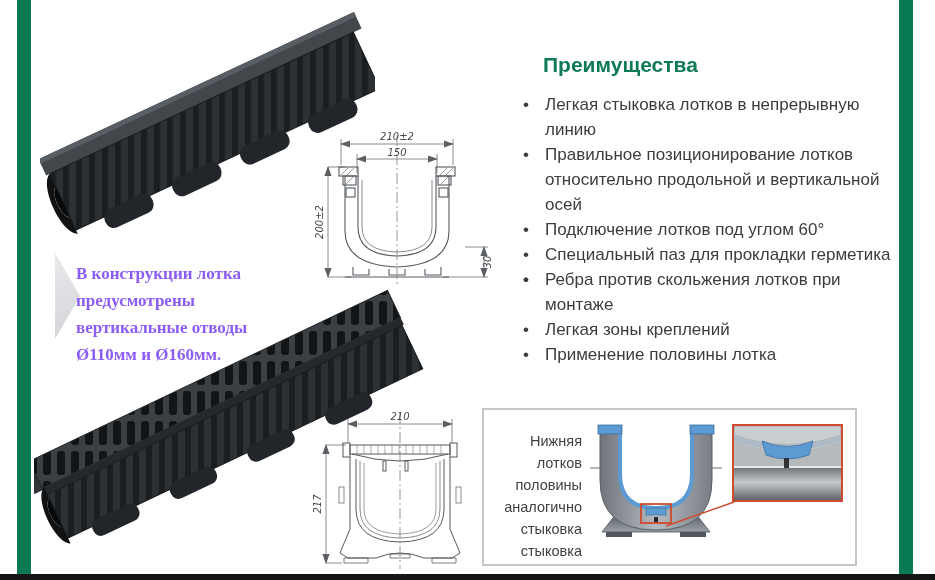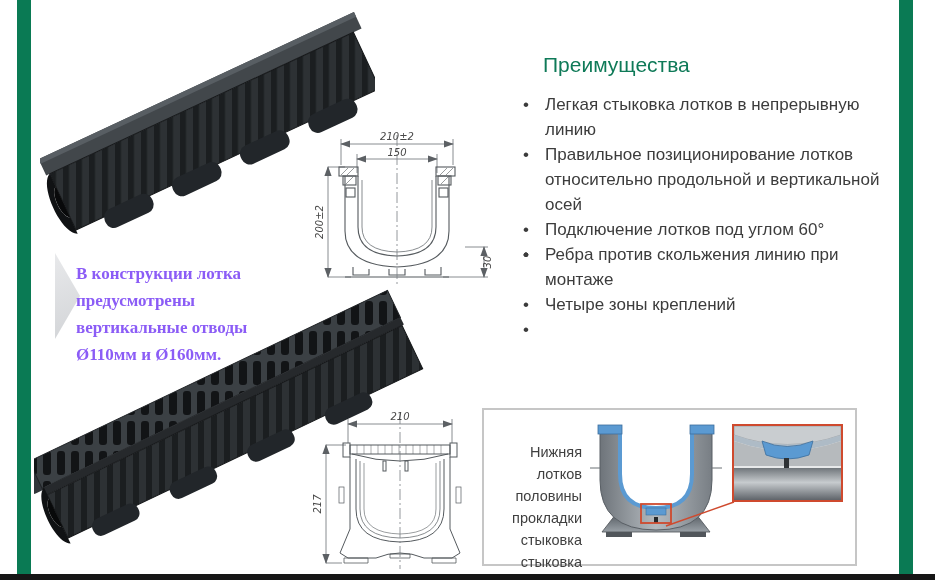--- a/index.html
+++ b/index.html
@@ -18,39 +18,39 @@
     clip-path:polygon(0 0,100% 50%,0 100%);
   }
   
   .left-note{
     position:absolute;left:76px;top:260px;width:186px;
     font-size:17px;font-weight:bold;line-height:27px;color:#8b5cf6;font-family:Liberation Serif, serif;
   }
   
   .adv-title{
     position:absolute;left:543px;top:53px;
-    font-size:21px;font-weight:normal;color:#0f7a58;
+    font-size:21px;font-weight:bold;color:#0f7a58;
   }
   .adv-list{
     position:absolute;left:515px;top:92px;width:380px;
     margin:0;padding:0;list-style:none;
     font-size:17px;line-height:25px;color:#3c3c3c;
   }
   .adv-list li{position:relative;padding-left:30px;}
   .adv-list .dot{position:absolute;left:8px;top:0;color:#3c3c3c;}
   
   .tech-draw{position:absolute;}
   .dim-text{font-size:10px;font-style:italic;fill:#474747;font-family:"DejaVu Sans",sans-serif;}
   
   .latch-box{
     position:absolute;left:482px;top:408px;width:371px;height:154px;
     border:2px solid #c6c6c6;background:#ffffff;
   }
   .latch-note{
-    position:absolute;left:10px;top:31px;width:88px;text-align:right;
+    position:absolute;left:10px;top:20px;width:88px;text-align:right;
     font-size:14.5px;line-height:22px;color:#3f3f3f;
   }
   .latch-note span{display:block;}
   .latch-channel{position:absolute;left:102px;top:12px;}
   .latch-leader{position:absolute;left:178px;top:86px;}
   .latch-detail{
     position:absolute;left:248px;top:14px;width:111px;height:78px;
     border:2px solid #cf4a2e;box-sizing:border-box;overflow:hidden;
   }
   .render{position:absolute;}
@@ -182,33 +182,33 @@
       <text x="88" y="15" text-anchor="middle">210</text>
       <text x="9" y="99" text-anchor="middle" transform="rotate(-90 9 99)">217</text>
     </g>
   </svg>
 
   <div class="adv-title">Преимущества</div>
   <ul class="adv-list">
     <li><span class="dot">•</span><span>Легкая стыковка лотков в непрерывную линию</span></li>
     <li><span class="dot">•</span><span>Правильное позиционирование лотков относительно продольной и вертикальной осей</span></li>
     <li><span class="dot">•</span><span>Подключение лотков под углом 60°</span></li>
+    <li><span class="dot">•</span><span>Специальный паз для прокладки герметика</span></li>
     <li><span class="dot">•</span></li>
-    <li><span class="dot">•</span></li>
-    <li><span class="dot">•</span><span>Ребра против скольжения линию при монтаже</span></li>
-    <li><span class="dot">•</span><span>Четыре зоны креплений</span></li>
-    <li><span class="dot">•</span></li>
+    <li><span class="dot">•</span><span>Ребра против скольжения лотков при монтаже</span></li>
+    <li><span class="dot">•</span><span>Легкая зоны креплений</span></li>
+    <li><span class="dot">•</span><span>Применение половины лотка</span></li>
   </ul>
 
   <div class="latch-box">
     <div class="latch-note">
       <span>Нижняя</span>
       <span>лотков</span>
       <span>половины</span>
-      <span>прокладки</span>
+      <span>аналогично</span>
       <span>стыковка</span>
       <span>стыковка</span>
     </div>
 
     <svg class="latch-channel" width="140" height="128" viewBox="0 0 140 128">
       <defs>
         <linearGradient id="gw" x1="0" y1="0" x2="1" y2="0">
           <stop offset="0" stop-color="#6e747a"></stop>
             <stop offset="0.5" stop-color="#b4babf"></stop>
             <stop offset="1" stop-color="#787e84"></stop>

